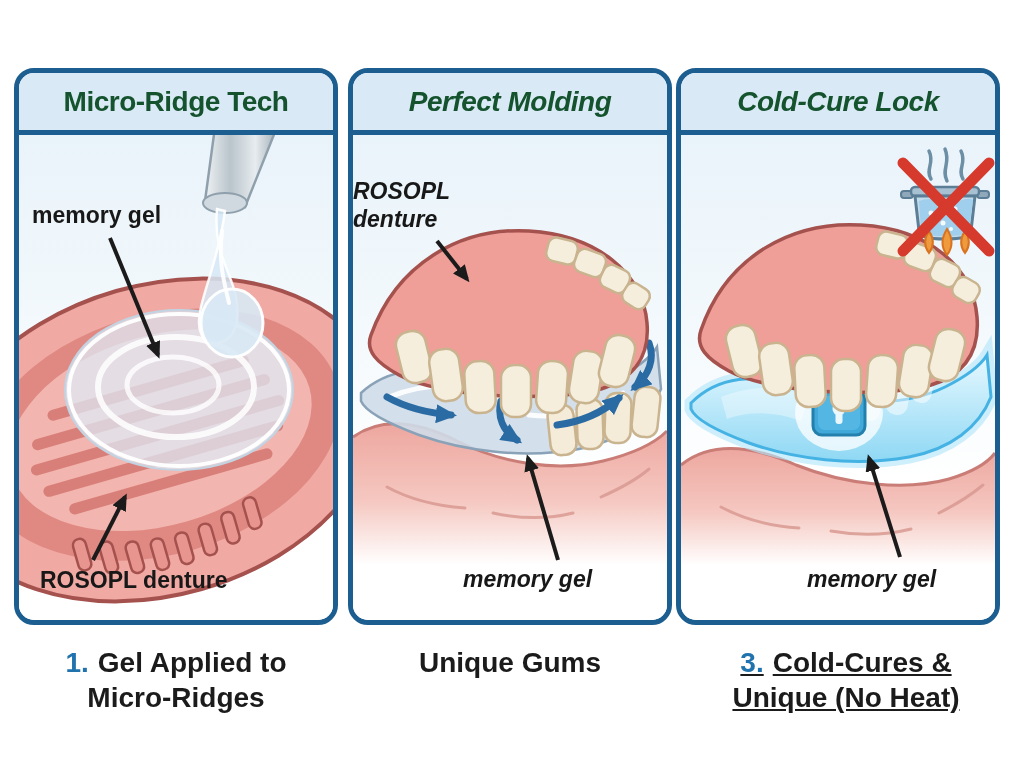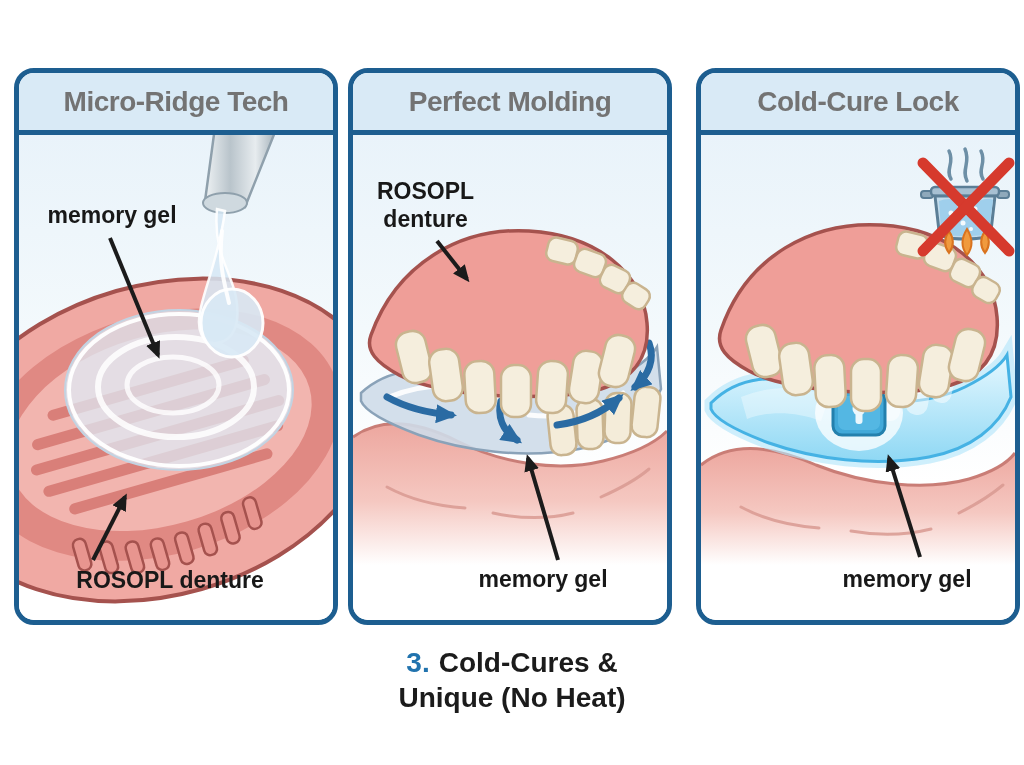--- a/index.html
+++ b/index.html
@@ -10,46 +10,46 @@
     color:var(--text-dark,#1b1b1b);
   }
   .stage{position:absolute;left:0;top:0;width:1024px;height:765px;}
   .panels{position:absolute;left:14px;top:68px;display:flex;}
   .panel{
     width:324px;height:557px;box-sizing:border-box;
     border:5px solid var(--panel-border,#1d5e90);
     border-radius:20px;overflow:hidden;background:#ffffff;
     flex:0 0 auto;
   }
-  .panel + .panel{margin-left:10px;}
-  .panel:last-child{margin-left:24px;}
+  .panel + .panel{margin-left:10px;font-style:italic;}
+  .panel:last-child{margin-left:4px;}
   .panel-header{
     height:57px;background:var(--header-bg,#d9eaf6);
     border-bottom:5px solid var(--panel-border,#1d5e90);
     display:flex;align-items:center;justify-content:center;
   }
   .panel-header h2{
-    margin:0;font-size:28px;font-weight:bold;color:#737373;letter-spacing:-0.5px;
+    margin:0;font-size:28px;font-weight:bold;color:#14532d;letter-spacing:-0.5px;
   }
   .panel-body{
     position:relative;width:314px;height:485px;
     background:linear-gradient(180deg,#e9f3fa 0%,#f3f9fc 40%,#ffffff 72%);
   }
   .panel-body svg{position:absolute;left:0;top:0;}
   .anno{
-    position:absolute;text-align:center;font-size:23px;font-weight:bold;
+    position:absolute;text-align:left;font-size:23px;font-weight:bold;
     color:#181818;line-height:28px;white-space:normal;
   }
   .captions{position:absolute;left:14px;top:645px;display:flex;}
   .cap{
     width:324px;text-align:center;font-size:28px;font-weight:bold;
     color:var(--text-dark,#1b1b1b);line-height:35px;flex:0 0 auto;
   }
   .cap + .cap{margin-left:10px;}
-  .cap:last-child{margin-left:12px;}
+  .cap:last-child{margin-left:12px;text-decoration:underline;}
   .cap-num{color:var(--number-blue,#2173ae);margin-right:9px;}
 </style>
 </head>
 <body>
 
 <div class="stage">
   <div class="panels">
 
     <section class="panel">
       <header class="panel-header">
@@ -301,19 +301,24 @@
             <line x1="219" y1="422" x2="188" y2="323" marker-end="url(#ahp3)"></line>
           </g>
         </svg>
         <div class="anno" style="left:126px;top:430px;width:160px;">memory gel</div>
       </div>
     </section>
   </div>
 
   <div class="captions">
     <div class="cap">
+      <div><span class="cap-num">1.</span><span>Gel Applied to</span></div>
+      <div>Micro-Ridges</div>
+    </div>
+    <div class="cap">
+      <div>Unique Gums</div>
     </div>
     <div class="cap">
       <div><span class="cap-num">3.</span><span>Cold-Cures &amp;</span></div>
       <div>Unique (No Heat)</div>
     </div>
   </div>
 </div>
 
 </body></html>

